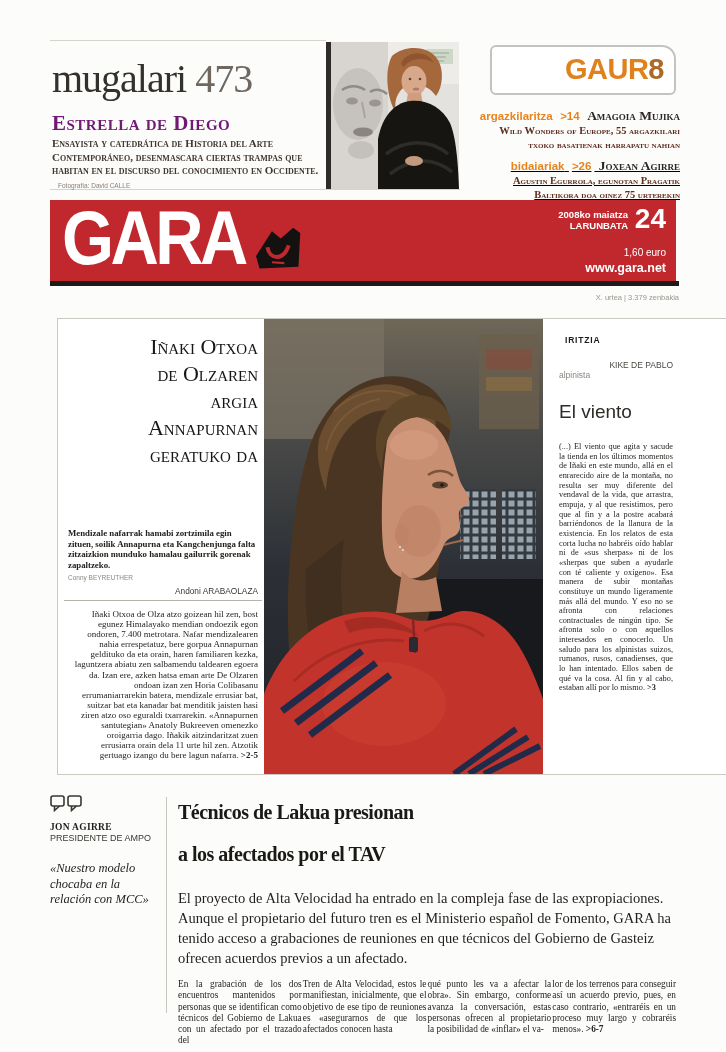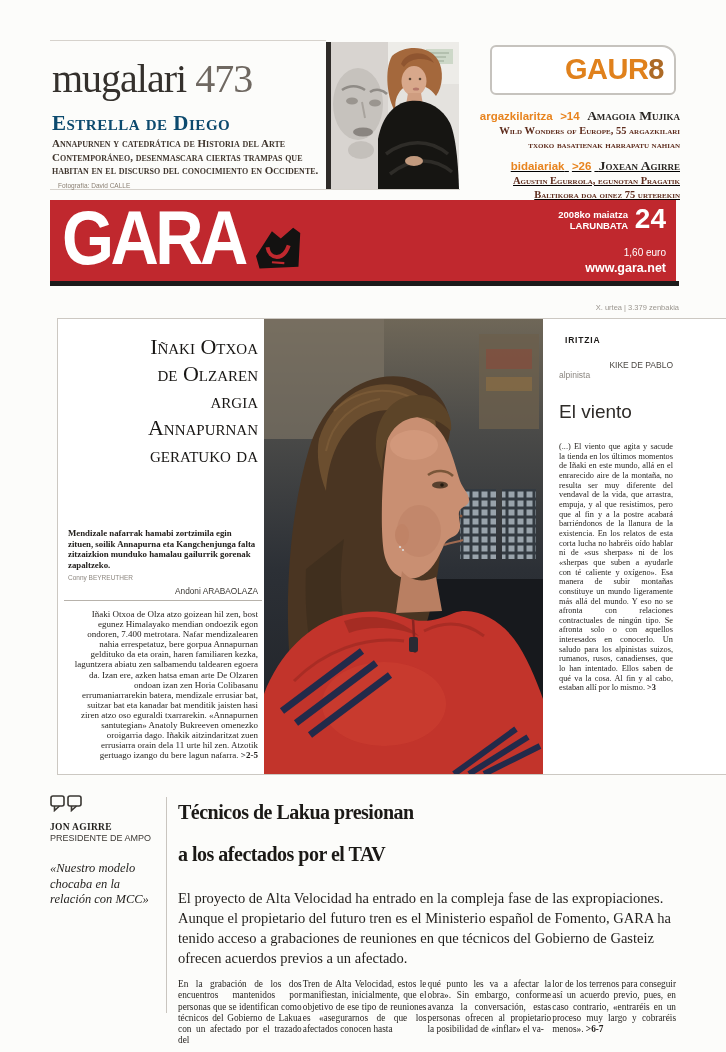--- a/index.html
+++ b/index.html
@@ -10,21 +10,21 @@
   .hairline { background:#d6d2cc; height:1px; }
 
   
   .rule-a { left:50px; top:40px; width:276px; }
   .rule-b { left:50px; top:189px; width:410px; }
   .supp-title { left:52px; top:55px; font-family:"Liberation Serif", serif;
                 font-size:40px; font-weight:500; color:#34302c; letter-spacing:-1px; }
   .supp-issue { font-weight:400; color:#6f6861; margin-left:9px; }
   .supp-author { left:52px; top:111px; font-family:"Liberation Serif", serif;
                  font-variant:small-caps; font-weight:600; font-size:21px;
-                 color:#0c4a6e; letter-spacing:0.5px; }
+                 color:#701a75; letter-spacing:0.5px; }
   .supp-desc { left:52px; top:137px; width:288px; font-family:"Liberation Serif", serif;
                font-variant:small-caps; font-weight:600; font-size:11px;
                line-height:13.5px; color:#41372f; }
   .supp-credit { font-variant:normal; font-weight:400; font-size:6.5px;
                  color:#8a7f72; margin-left:6px; font-family:"Liberation Sans", sans-serif;}
   .supp-photo { left:326px; top:42px; width:133px; height:147px; }
 
   
   .gaur8-box { left:490px; top:45px; width:186px; height:50px;
                border:2px solid #c6c3be; border-radius:6px 14px 6px 6px;
@@ -45,21 +45,21 @@
   .gara-word { position:absolute; left:12px; top:-6px; color:#fff; font-weight:bold;
                font-size:76px; letter-spacing:-4px; transform:scaleX(0.88);
                transform-origin:left top; }
   .gara-glyph { position:absolute; left:204px; top:26px; }
   .mh-date { position:absolute; right:48px; top:9px; text-align:right; color:#fff;
              font-size:9.5px; font-weight:bold; line-height:11px; }
   .mh-day { position:absolute; right:10px; top:3px; color:#fff; font-size:28px; font-weight:bold; }
   .mh-price { position:absolute; right:10px; top:47px; color:#fff; font-size:10px; }
   .mh-site { position:absolute; right:10px; top:61px; color:#fff; font-size:12.5px; font-weight:bold; }
   .blackbar { left:50px; top:281px; width:629px; height:5px; background:#1c1b1a; }
-  .edition { right:47px; top:303px; font-size:7.5px; color:#9b968f;margin-left:8px; }
+  .edition { right:47px; top:293px; font-size:7.5px; color:#9b968f;margin-left:8px; }
 
   
   .main-card { left:57px; top:318px; width:708px; height:457px;
                border:1px solid #ccc8c2; background:#ffffff; overflow:hidden; }
   .story-photo { position:absolute; left:206px; top:0; width:279px; height:455px; }
   .story-headline { position:absolute; left:10px; top:14px; width:190px; text-align:right;
                     font-family:"Liberation Serif", serif; font-variant:small-caps;
                     font-size:22px; line-height:27px; color:#181614; font-weight:500; }
   .story-subhead { position:absolute; left:10px; top:209px; width:190px; text-align:left;
                    font-family:"Liberation Serif", serif; font-weight:bold;
@@ -107,21 +107,21 @@
 <div class="page">
 
   <div class="abs hairline rule-a"></div>
   <div class="abs hairline rule-b"></div>
 
   <div class="abs supp-title">
     <span>mugalari</span><span class="supp-issue">473</span>
   </div>
   <div class="abs supp-author">Estrella de Diego</div>
   <div class="abs supp-desc">
-    <span>Annapurnen y catedrática de Historia del Arte Contemporáneo, desenmascara ciertas trampas que habitan en el discurso del conocimiento en Occidente.</span>
+    <span>Ensayista y catedrática de Historia del Arte Contemporáneo, desenmascara ciertas trampas que habitan en el discurso del conocimiento en Occidente.</span>
     <span class="supp-credit">Fotografía: David CALLE</span>
   </div>
 
   <svg class="abs supp-photo" viewBox="0 0 133 147" width="133" height="147">
     <rect width="133" height="147" fill="#e4e2de"></rect>
     <rect x="0" y="0" width="62" height="147" fill="#d8d4d0"></rect>
     <rect x="0" y="0" width="5" height="147" fill="#2e2b28"></rect>
     <ellipse cx="32" cy="62" rx="25" ry="36" fill="#c6c2bd"></ellipse>
     <path d="M16,48 C23,43 32,43 39,48" stroke="#8f8b86" stroke-width="2.5" fill="none"></path>
     <path d="M44,50 C50,46 57,48 61,52" stroke="#8f8b86" stroke-width="2.5" fill="none"></path>

